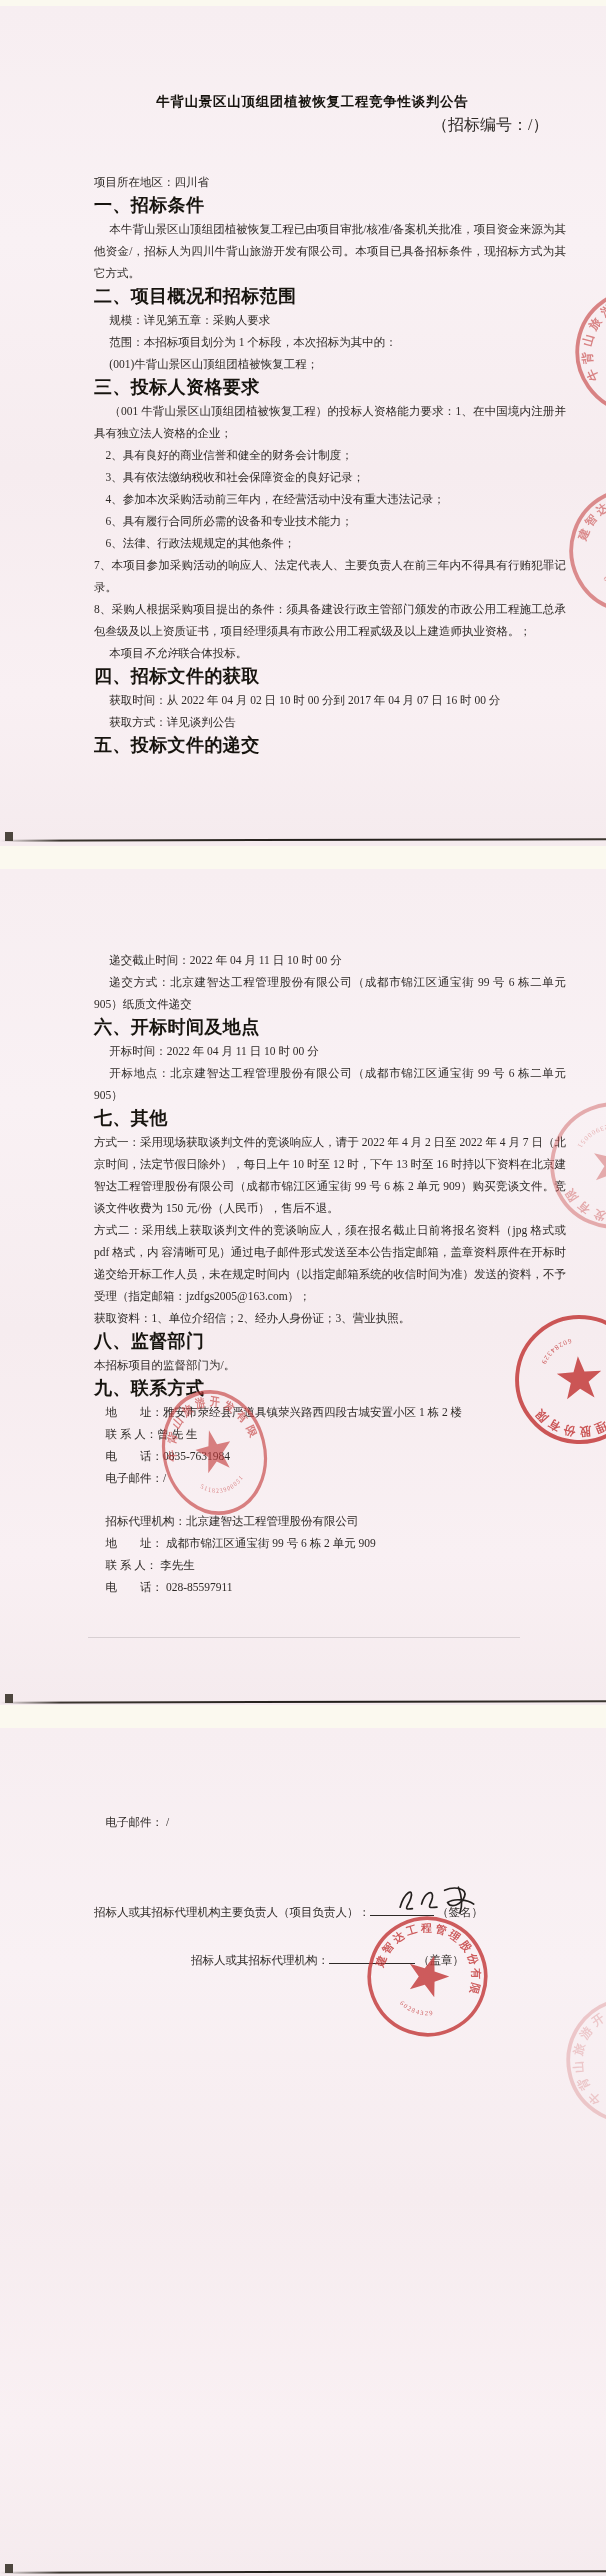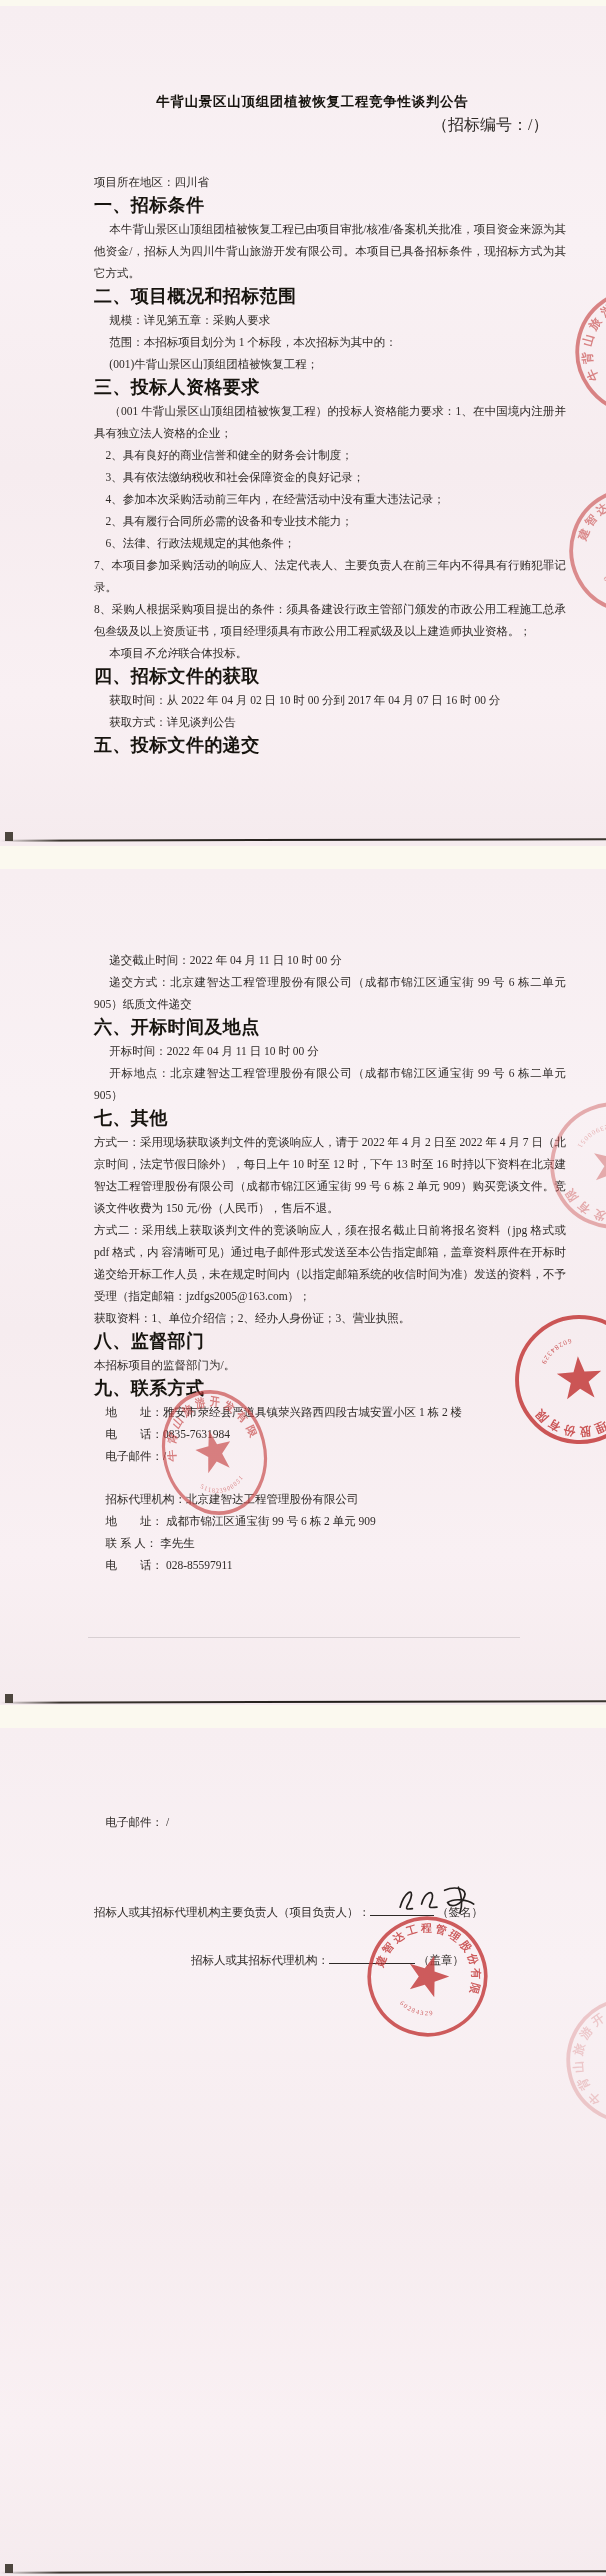--- a/index.html
+++ b/index.html
@@ -79,21 +79,21 @@
     <div class="para tind">本牛背山景区山顶组团植被恢复工程已由项目审批/核准/备案机关批准，项目资金来源为其他资金/，招标人为四川牛背山旅游开发有限公司。本项目已具备招标条件，现招标方式为其它方式。</div>
     <div class="heading">二、项目概况和招标范围</div>
     <div class="line ind">规模：详见第五章：采购人要求</div>
     <div class="line ind">范围：本招标项目划分为 1 个标段，本次招标为其中的：</div>
     <div class="line ind">(001)牛背山景区山顶组团植被恢复工程；</div>
     <div class="heading">三、投标人资格要求</div>
     <div class="para tind">（001 牛背山景区山顶组团植被恢复工程）的投标人资格能力要求：1、在中国境内注册并具有独立法人资格的企业；</div>
     <div class="line num">2、具有良好的商业信誉和健全的财务会计制度；</div>
     <div class="line num">3、具有依法缴纳税收和社会保障资金的良好记录；</div>
     <div class="line num">4、参加本次采购活动前三年内，在经营活动中没有重大违法记录；</div>
-    <div class="line num">2、具有履行合同所必需的设备和专业技术能力；</div>
+    <div class="line num">6、具有履行合同所必需的设备和专业技术能力；</div>
     <div class="line num">6、法律、行政法规规定的其他条件；</div>
     <div class="para">7、本项目参加采购活动的响应人、法定代表人、主要负责人在前三年内不得具有行贿犯罪记录。</div>
     <div class="para">8、采购人根据采购项目提出的条件：须具备建设行政主管部门颁发的市政公用工程施工总承包叁级及以上资质证书，项目经理须具有市政公用工程贰级及以上建造师执业资格。；</div>
     <div class="line ind"><span>本项目</span><span class="em">不允许</span><span>联合体投标。</span></div>
     <div class="heading">四、招标文件的获取</div>
     <div class="line ind">获取时间：从 2022 年 04 月 02 日 10 时 00 分到 2017 年 04 月 07 日 16 时 00 分</div>
     <div class="line ind">获取方式：详见谈判公告</div>
     <div class="heading">五、投标文件的递交</div>
   </div>
   <svg class="stamp" style="left:562px;top:269px;opacity:.6" width="153" height="153" viewBox="-100 -100 200 200">
@@ -114,20 +114,21 @@
     <div class="line ind">开标时间：2022 年 04 月 11 日 10 时 00 分</div>
     <div class="para tind">开标地点：北京建智达工程管理股份有限公司（成都市锦江区通宝街 99 号 6 栋二单元 905）</div>
     <div class="heading">七、其他</div>
     <div class="para">方式一：采用现场获取谈判文件的竞谈响应人，请于 2022 年 4 月 2 日至 2022 年 4 月 7 日（北京时间，法定节假日除外），每日上午 10 时至 12 时，下午 13 时至 16 时持以下资料在北京建智达工程管理股份有限公司（成都市锦江区通宝街 99 号 6 栋 2 单元 909）购买竞谈文件。竞谈文件收费为 150 元/份（人民币），售后不退。</div>
     <div class="para">方式二：采用线上获取谈判文件的竞谈响应人，须在报名截止日前将报名资料（jpg 格式或 pdf 格式，内 容清晰可见）通过电子邮件形式发送至本公告指定邮箱，盖章资料原件在开标时递交给开标工作人员，未在规定时间内（以指定邮箱系统的收信时间为准）发送的资料，不予受理（指定邮箱：jzdfgs2005@163.com）；</div>
     <div class="line">获取资料：1、单位介绍信；2、经办人身份证；3、营业执照。</div>
     <div class="heading">八、监督部门</div>
     <div class="line">本招标项目的监督部门为/。</div>
     <div class="heading">九、联系方式</div>
     <div class="line num">地　　址：雅安市荥经县严道具镇荥兴路西四段古城安置小区 1 栋 2 楼</div>
+    <div class="line num">联 系 人：曾 先 生</div>
     <div class="line num">电　　话：0835-7631984</div>
     <div class="line num">电子邮件：/</div>
     <div class="blank-gap"></div>
     <div class="line num">招标代理机构：北京建智达工程管理股份有限公司</div>
     <div class="line num">地　　址：  成都市锦江区通宝街 99 号 6 栋 2 单元 909</div>
     <div class="line num">联 系 人：  李先生</div>
     <div class="line num">电　　话：  028-85597911</div>
   </div>
   <svg class="stamp" style="left:138px;top:507px;opacity:.62" width="153" height="153" viewBox="-100 -100 200 200">
       <use href="#sealA-art" transform="rotate(-14) scale(0.82,1)"></use>

